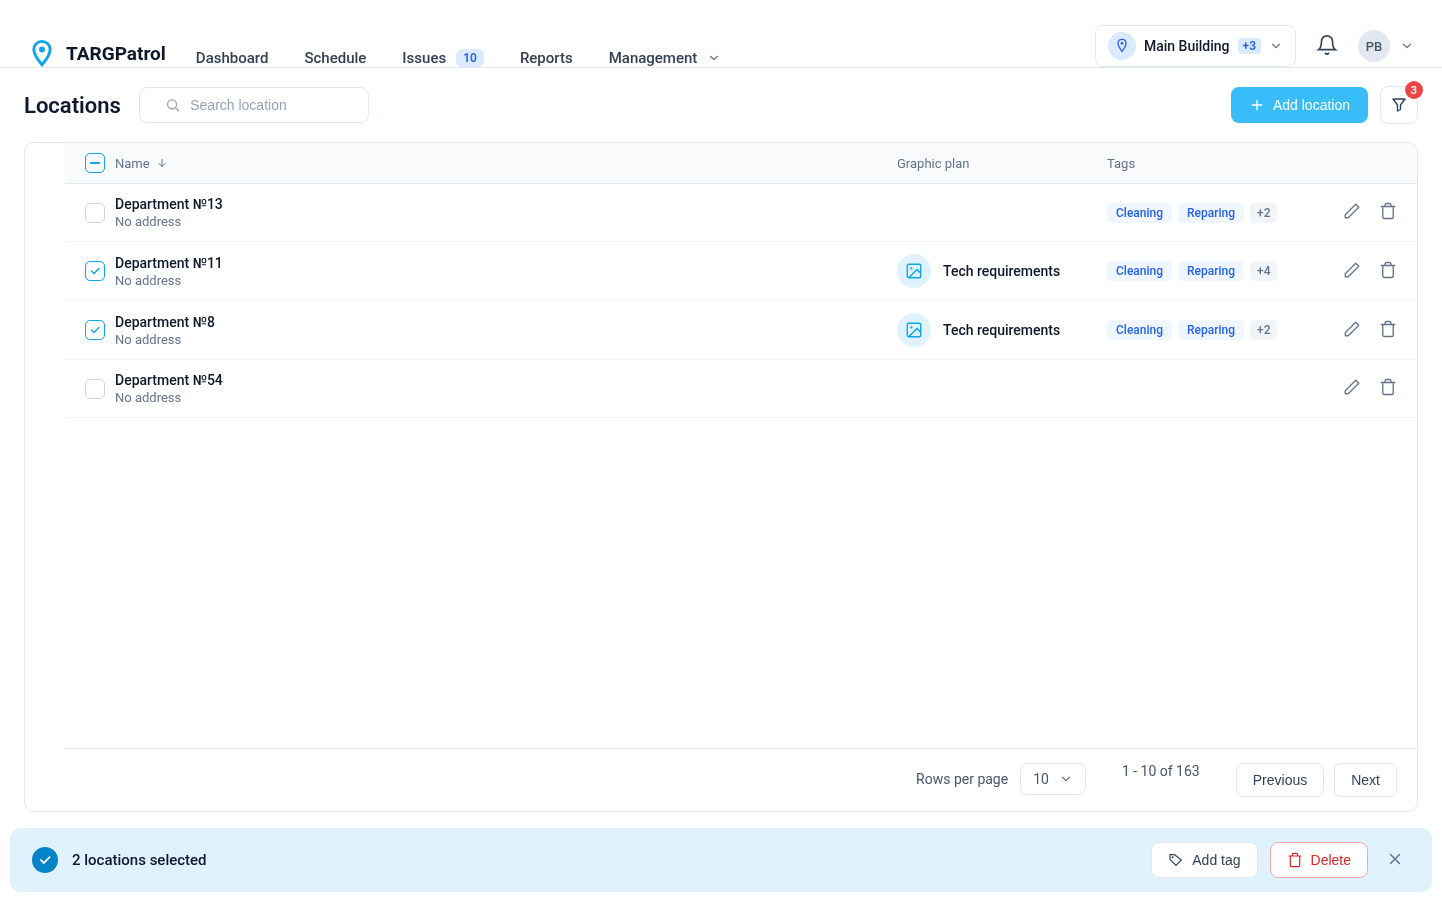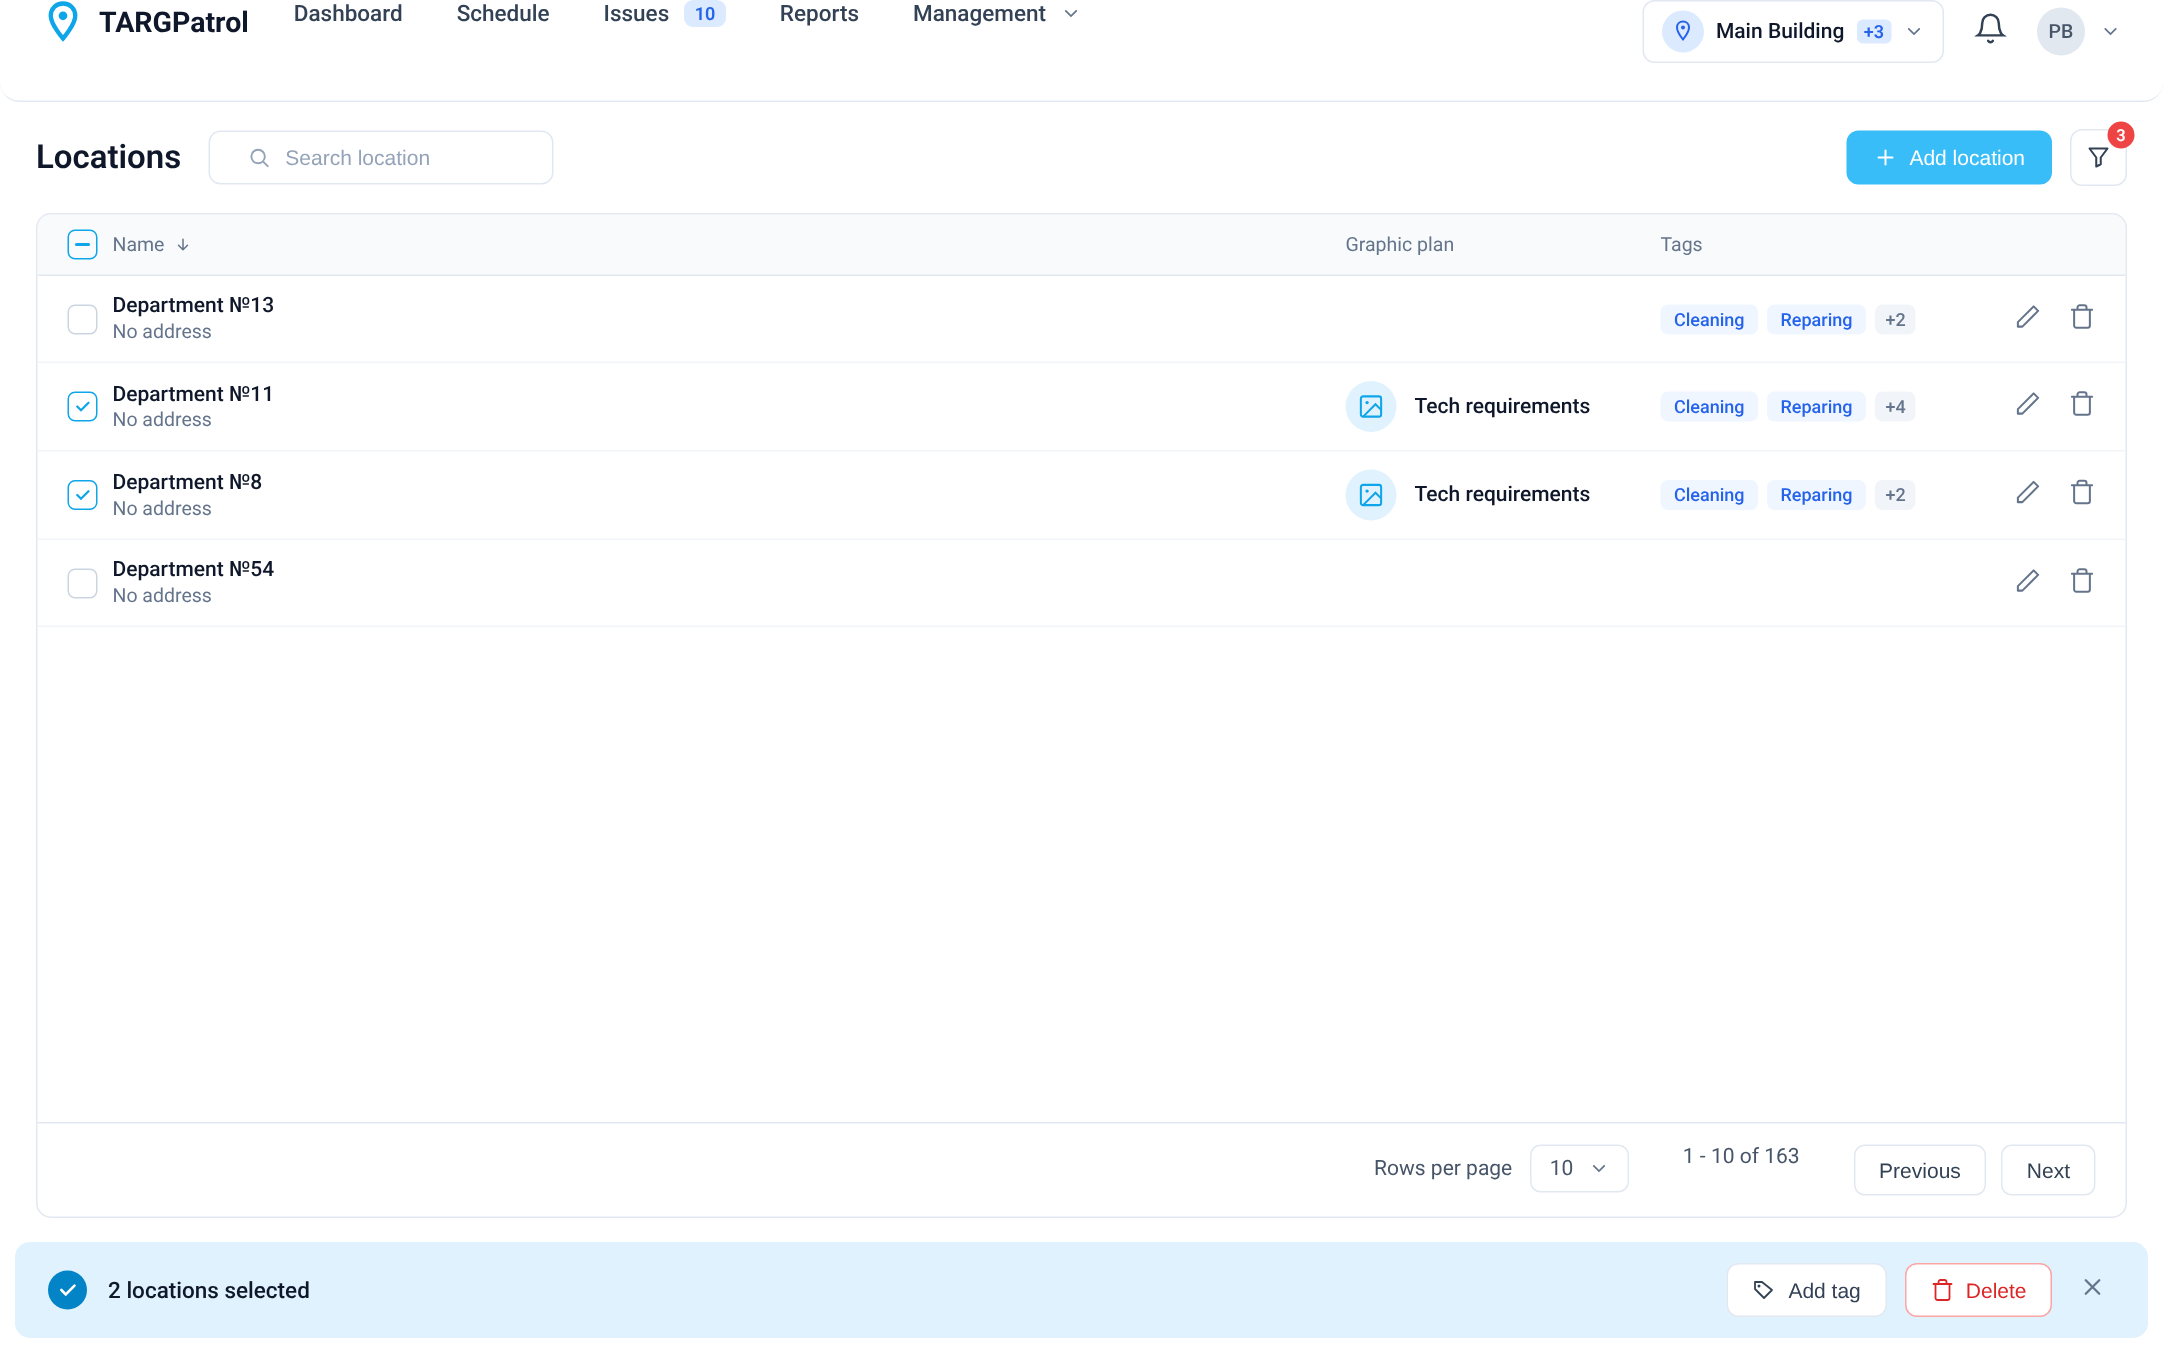--- a/index.html
+++ b/index.html
@@ -1,18 +1,18 @@
 <!DOCTYPE html>
 <html><head>
 <meta charset="utf-8">
 <style>
   * { box-sizing: border-box; margin: 0; padding: 0; }
   body { font-family: -apple-system, BlinkMacSystemFont, 'Segoe UI', Roboto, sans-serif; color: #0F172A; background: #fff; font-size: 14px; }
   
-  .header { display: flex; align-items: flex-start; padding: 0 28px; height: 68px; border-bottom: 1px solid #E2E8F0; border-radius: 13px; }
+  .header { display: flex; align-items: flex-end; padding: 0 28px; height: 68px; border-bottom: 1px solid #E2E8F0; }
   .logo { display: flex; align-items: center; gap: 10px; margin-right: 30px; }
   .logo-text { font-size: 19px; font-weight: 700; color: #0F172A; }
   .nav { display: flex; gap: 36px; align-items: center; }
   .nav-item { display: flex; align-items: center; gap: 10px; font-size: 15px; font-weight: 500; color: #334155; cursor: pointer; }
   .nav-badge { background: #DBEAFE; color: #2563EB; border-radius: 6px; padding: 2px 7px; font-size: 12px; font-weight: 600; }
   .chevron { color: #64748B; }
   .header-right { margin-left: auto; display: flex; align-items: center; gap: 20px; }
   .location-selector { display: flex; align-items: center; gap: 8px; border: 1px solid #E2E8F0; border-radius: 8px; padding: 6px 12px; }
   .loc-icon { width: 28px; height: 28px; background: #DBEAFE; border-radius: 50%; display: flex; align-items: center; justify-content: center; }
   .loc-badge { background: #DBEAFE; color: #2563EB; border-radius: 4px; padding: 1px 5px; font-size: 12px; font-weight: 600; }
@@ -23,21 +23,21 @@
   .toolbar { display: flex; align-items: center; padding: 18px 24px; gap: 18px; }
   .page-title { font-size: 22px; font-weight: 600; }
   .search-box { display: flex; align-items: center; gap: 10px; border: 1px solid #E2E8F0; border-radius: 8px; padding: 8px 25px; width: 230px; color: #94A3B8; }
   .search-box input { border: none; outline: none; font-size: 14px; width: 100%; }
   .search-box input::placeholder { color: #94A3B8; }
   .toolbar-right { margin-left: auto; display: flex; gap: 12px; align-items: center; }
   .btn-primary { background: #38BDF8; color: #fff; border: none; border-radius: 8px; padding: 10px 18px; font-size: 14px; font-weight: 500; display: flex; align-items: center; gap: 8px; cursor: pointer; }
   .filter-btn { position: relative; width: 38px; height: 38px; border: 1px solid #E2E8F0; border-radius: 8px; display: flex; align-items: center; justify-content: center; cursor: pointer; color: #334155; }
   .filter-badge { position: absolute; top: -6px; right: -6px; background: #EF4444; color: #fff; border-radius: 50%; width: 18px; height: 18px; font-size: 11px; display: flex; align-items: center; justify-content: center; font-weight: 600; }
   
-  .table-wrap { margin: 0 24px; border: 1px solid #E2E8F0; border-radius: 10px; overflow: hidden; display: flex; flex-direction: column; height: 670px; }
+  .table-wrap { margin: 0 24px; border: 1px solid #E2E8F0; border-radius: 10px; overflow: hidden; display: flex; flex-direction: column; height: 670px; padding-left: 40px; }
   .thead { display: flex; align-items: center; background: #F8FAFC; padding: 10px 20px; border-bottom: 1px solid #E2E8F0; font-size: 13px; color: #64748B; }
   .col-check { width: 30px; display: flex; align-items: center; }
   .col-name { flex: 1; display: flex; align-items: center; gap: 6px; }
   .col-plan { width: 210px; }
   .col-tags { width: 200px; }
   .col-actions { width: 90px; }
   
   .checkbox { width: 20px; height: 20px; border: 1.5px solid #CBD5E1; border-radius: 5px; display: flex; align-items: center; justify-content: center; cursor: pointer; }
   .checkbox.indeterminate { border-color: #0EA5E9; }
   .checkbox.indeterminate::after { content: ''; width: 10px; height: 2px; background: #0EA5E9; border-radius: 1px; }

